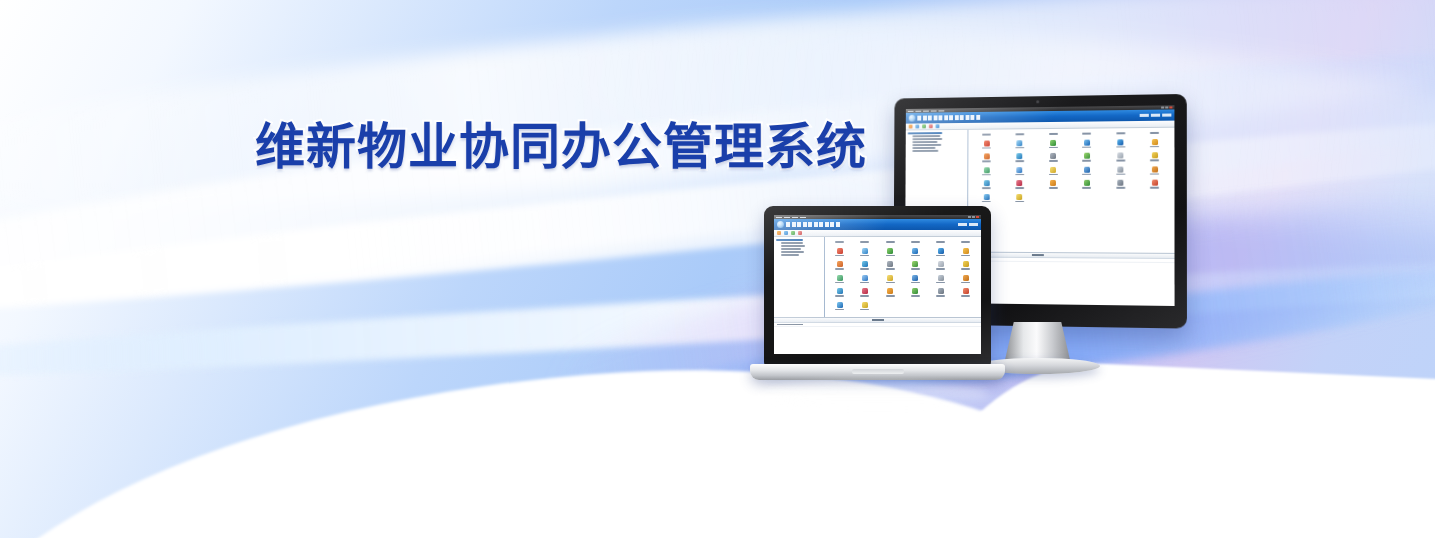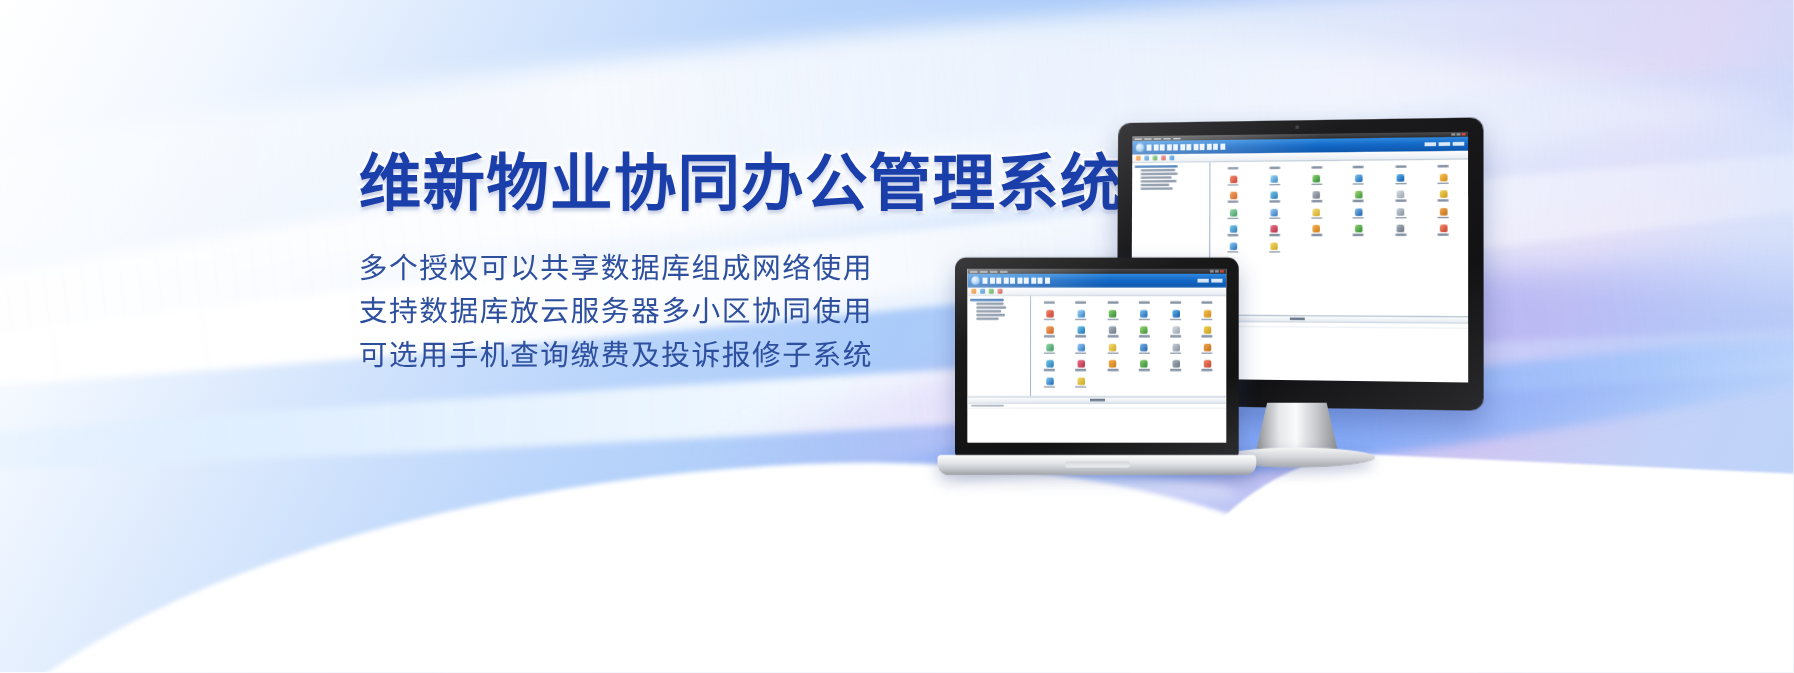--- a/index.html
+++ b/index.html
@@ -57,21 +57,21 @@
     background:#ffffff;border-radius:34% 0 0 0 / 100% 0 0 0;
     transform:rotate(2.6deg);filter:blur(1px);
   }
   .swoosh-mid{
     position:absolute;left:18%;bottom:-170px;width:70%;height:300px;
     background:#ffffff;border-radius:50% 50% 0 0/100% 100% 0 0;
     transform:rotate(-1deg);filter:blur(2px);
   }
 
   
-  .copy{position:absolute;left:255px;top:118px;width:620px;margin-left:32px;}
+  .copy{position:absolute;left:255px;top:118px;width:620px;}
 
   .headline{
     margin:0;
     font-family:"DejaVu Sans","Liberation Sans",sans-serif;
     font-size:50px;line-height:58px;font-weight:bold;
     letter-spacing:1px;
     color:#1a3faa;
     -webkit-text-stroke:4px #ffffff;
     paint-order:stroke fill;
     text-shadow:0 2px 3px rgba(40,70,150,.28);
@@ -230,25 +230,20 @@
   <div class="wave w4"></div>
   <div class="wave w5"></div>
   <div class="wave w6"></div>
   <div class="wave w7"></div>
   <div class="swoosh-mid"></div>
   <div class="swoosh-bl"></div>
   <div class="swoosh-br"></div>
 
   <div class="copy">
     <h1 class="headline">维新物业协同办公管理系统</h1>
-    <ul class="features">
-      <li>多个授权可以共享数据库组成网络使用</li>
-      <li>支持数据库放云服务器多小区协同使用</li>
-      <li>可选用手机查询缴费及投诉报修子系统</li>
-    </ul>
   </div>
 
   <div class="devices">
 
     <div class="monitor">
       <div class="mon-bezel">
         <div class="mon-cam"></div>
       </div>
       <div class="mon-screen">
         <div class="app">

